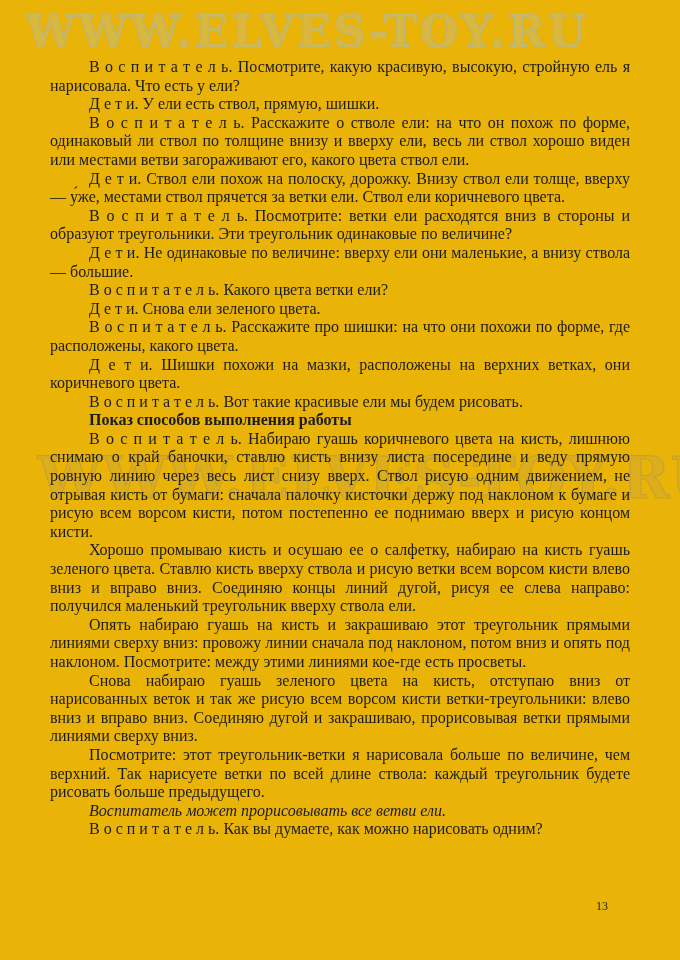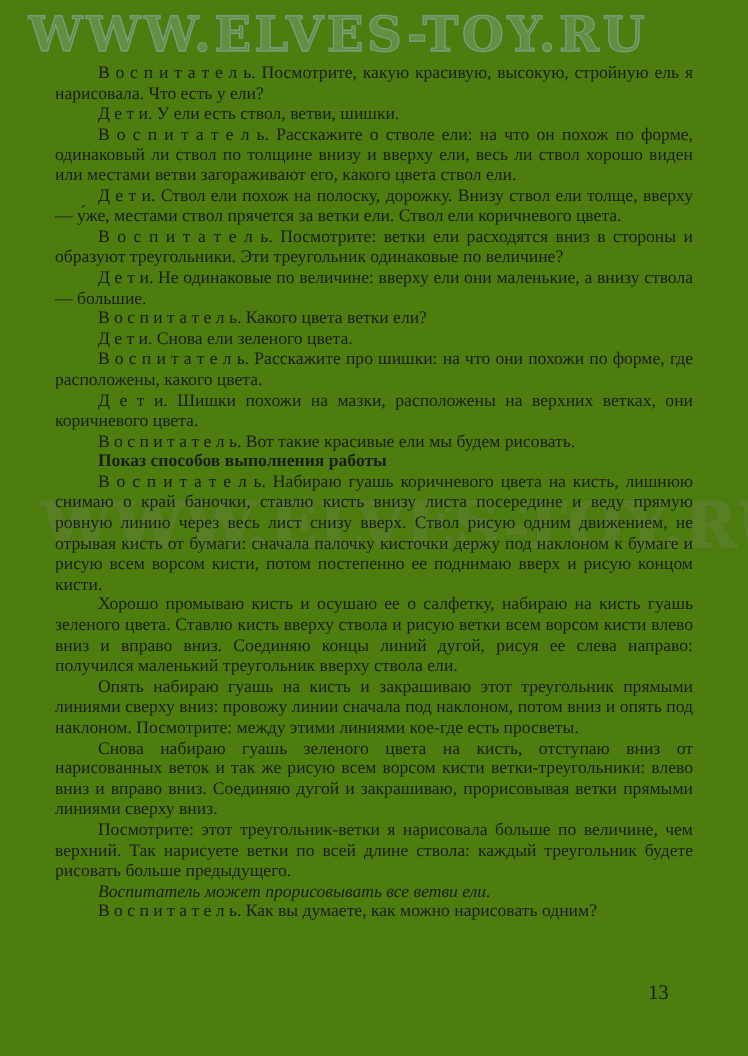--- a/index.html
+++ b/index.html
@@ -5,21 +5,21 @@
   html, body { margin: 0; padding: 0; }
   body {
     width: 680px; height: 960px;
     background: #ffffff;
     font-family: "Liberation Serif", serif;
     position: relative;
     overflow: hidden;
   }
   .page {
     position: absolute; inset: 0;
-    background: #4d7c0f;
+    background: #eab308;
     overflow: hidden;
   }
   
   .watermark {
     position: absolute;
     white-space: nowrap;
     font-family: "DejaVu Serif", serif;
     font-weight: bold;
     color: transparent;
     pointer-events: none;
@@ -59,38 +59,38 @@
     font-weight: bold;
   }
   .note {
     font-style: italic;
   }
   .speaker {  }
   .folio {
     position: absolute;
     right: 72px;
     bottom: 46px;
-    font-size: 19px;
+    font-size: 12px;
     color: #1c1c1c;
     z-index: 2;
   }
 </style>
 </head>
 <body>
 
 <div class="page">
 
   <div class="watermark wm-top">WWW.ELVES-TOY.RU</div>
   <div class="watermark wm-mid">WWW.ELVES-TOY.RU</div>
 
   <div class="textblock">
 
     <p class="para"><span class="speaker">В о с п и т а т е л ь.</span> <span>Посмотрите, какую красивую, высокую, стройную ель я нарисовала. Что есть у ели?</span></p>
 
-    <p class="para"><span class="speaker">Д е т и.</span> <span>У ели есть ствол, ветви, шишки.</span></p>
+    <p class="para"><span class="speaker">Д е т и.</span> <span>У ели есть ствол, прямую, шишки.</span></p>
 
     <p class="para"><span class="speaker">В о с п и т а т е л ь.</span> <span>Расскажите о стволе ели: на что он похож по форме, одинаковый ли ствол по толщине внизу и вверху ели, весь ли ствол хорошо виден или местами ветви загораживают его, какого цвета ствол ели.</span></p>
 
     <p class="para"><span class="speaker">Д е т и.</span> <span>Ствол ели похож на полоску, дорожку. Внизу ствол ели толще, вверху — у́же, местами ствол прячется за ветки ели. Ствол ели коричневого цвета.</span></p>
 
     <p class="para"><span class="speaker">В о с п и т а т е л ь.</span> <span>Посмотрите: ветки ели расходятся вниз в стороны и образуют треугольники. Эти треугольник одинаковые по величине?</span></p>
 
     <p class="para"><span class="speaker">Д е т и.</span> <span>Не одинаковые по величине: вверху ели они маленькие, а внизу ствола — большие.</span></p>
 
     <p class="para"><span class="speaker">В о с п и т а т е л ь.</span> <span>Какого цвета ветки ели?</span></p>

